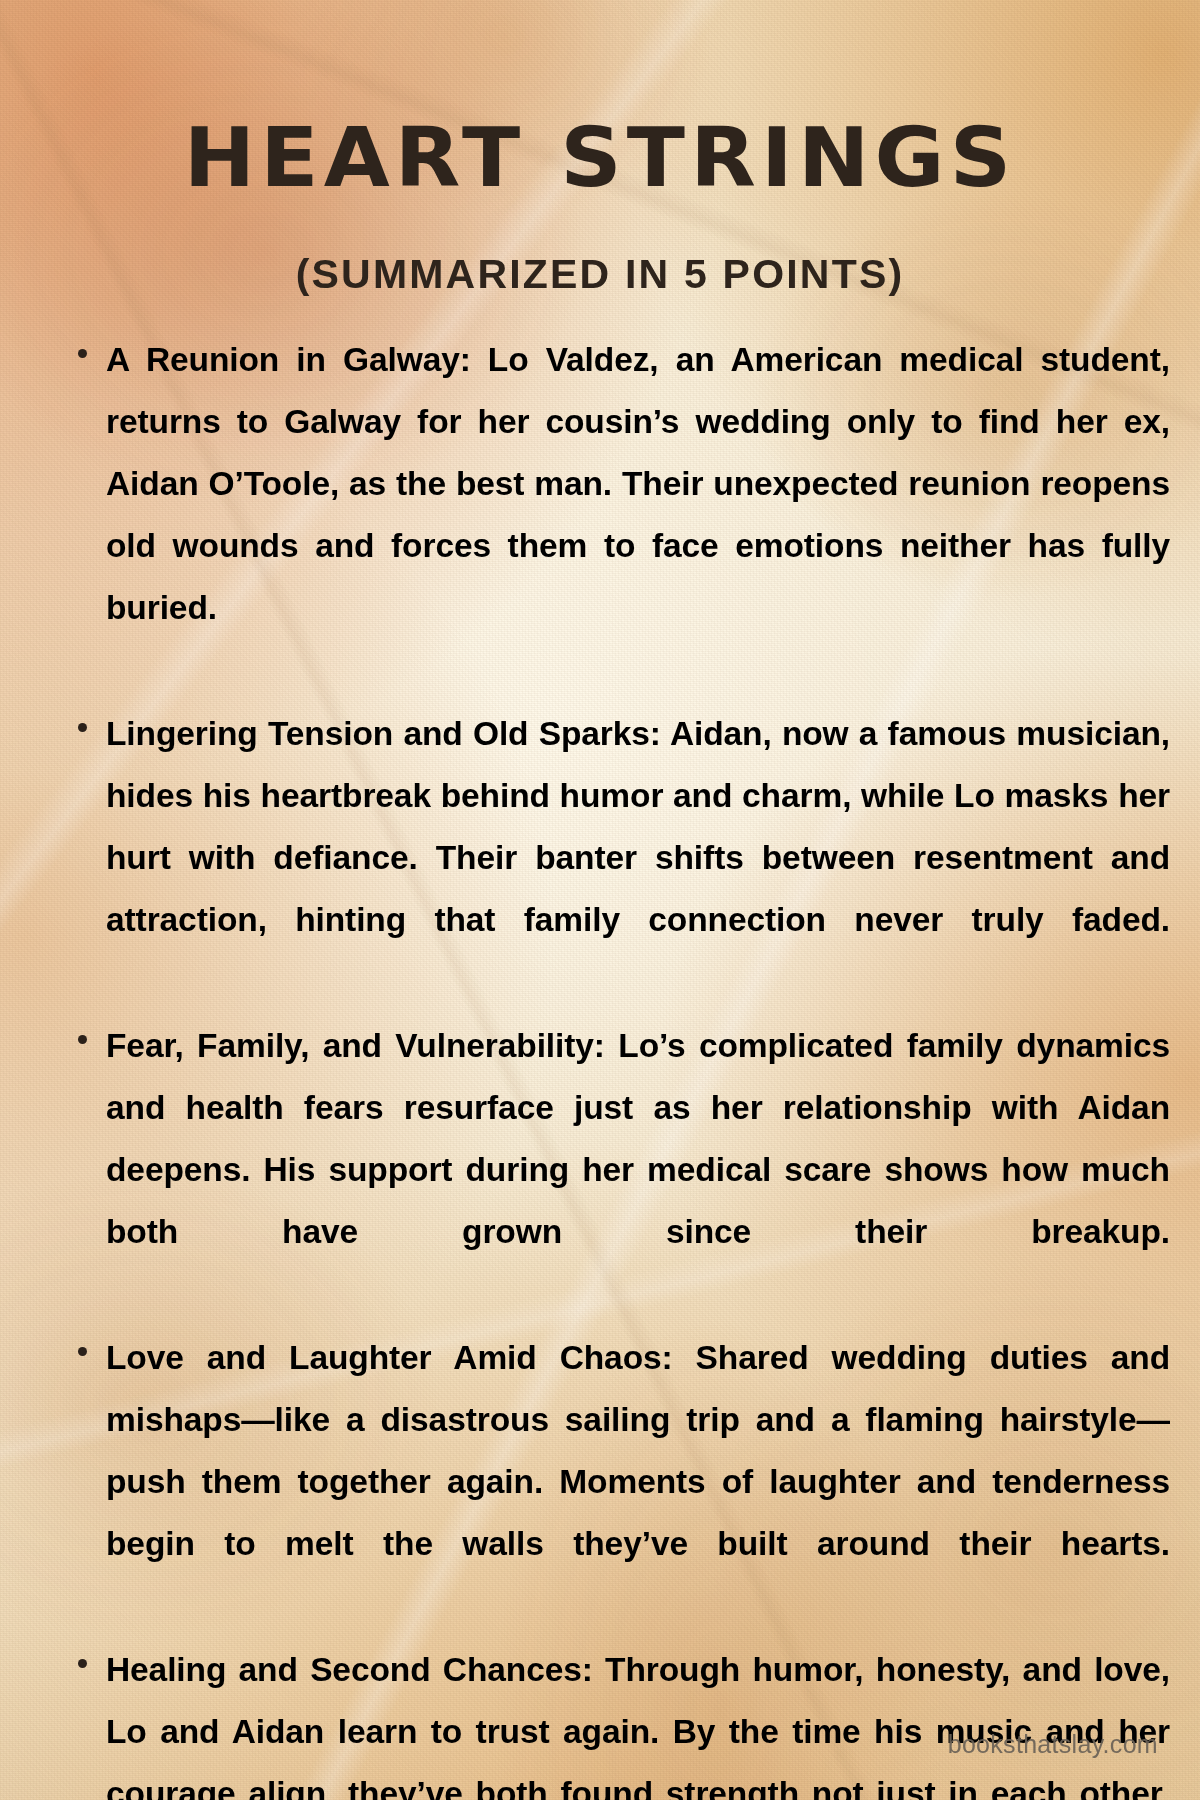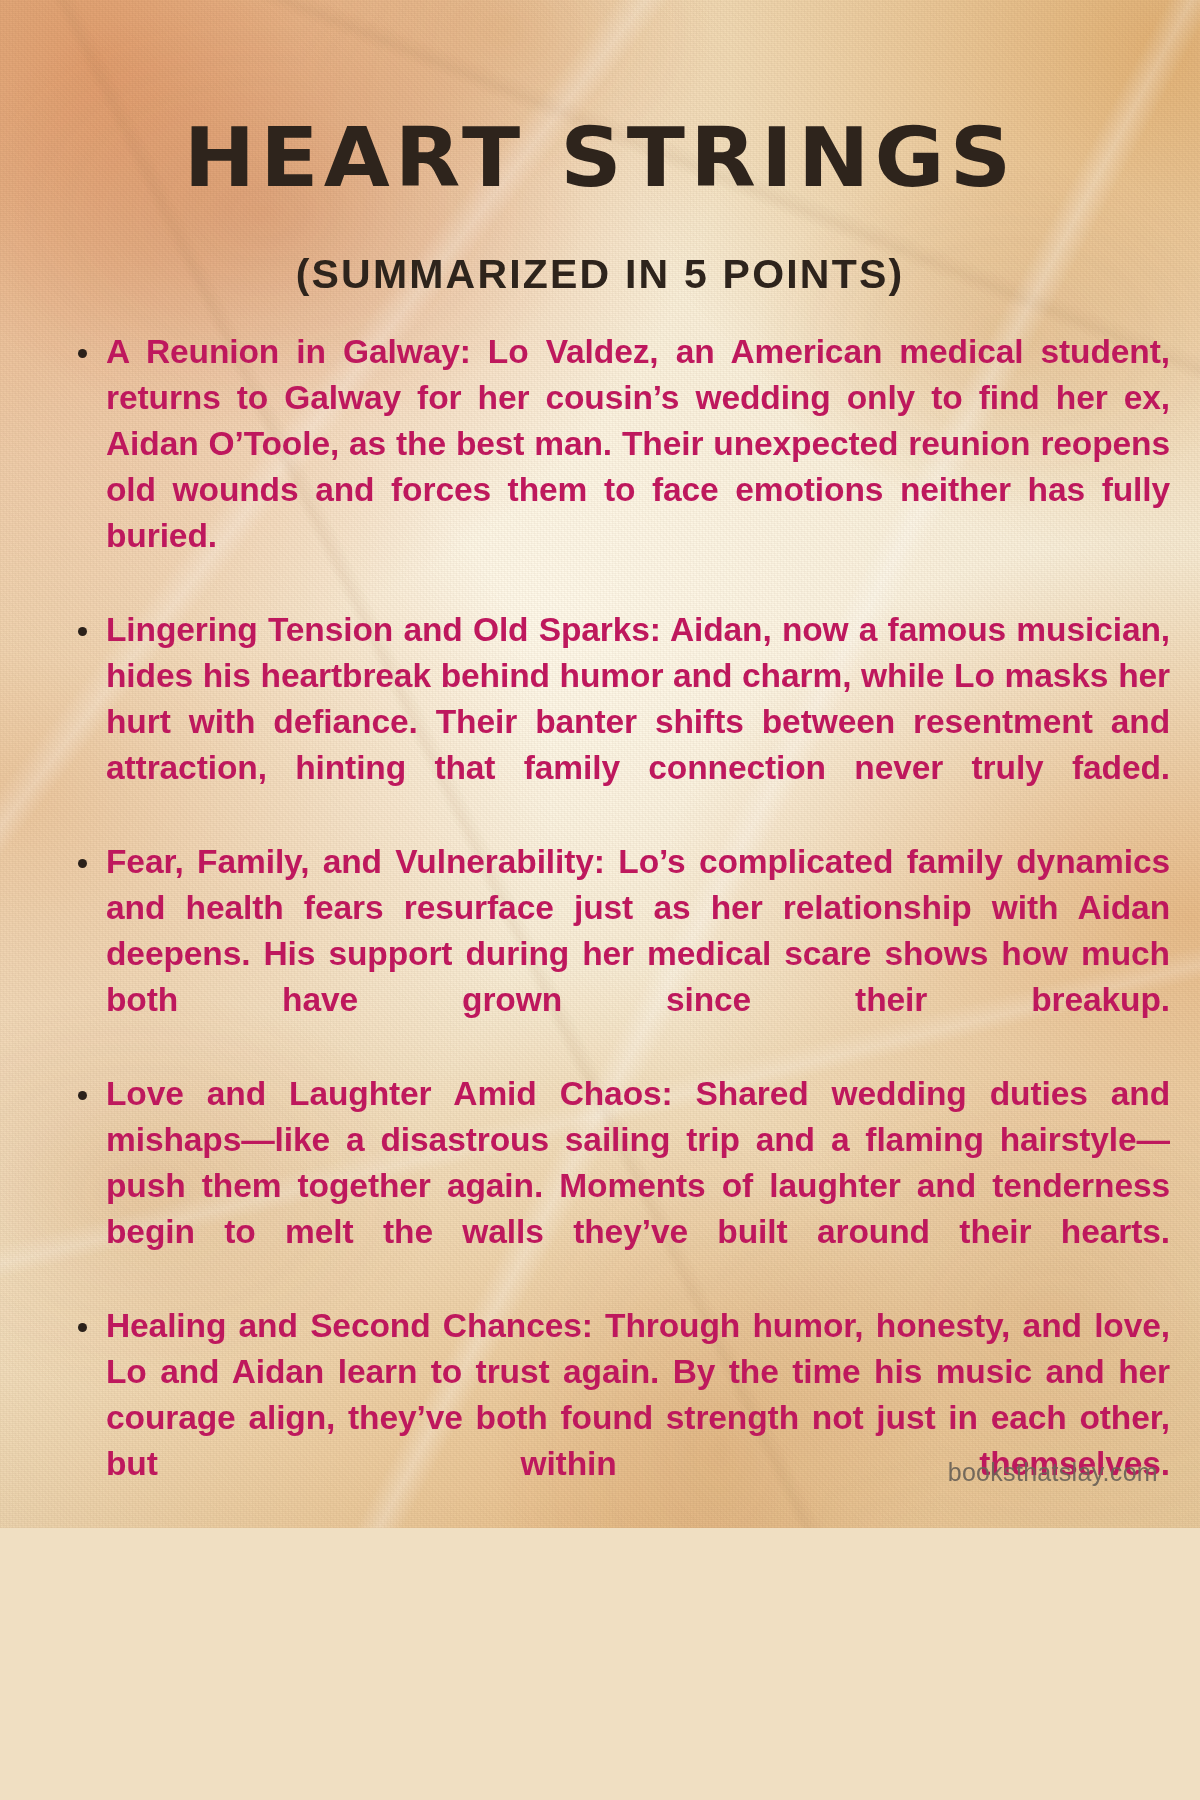--- a/index.html
+++ b/index.html
@@ -11,21 +11,21 @@
     height: 1800px;
     overflow: hidden;
     font-family: "Liberation Sans", sans-serif;
     background: #f0dfc2;
   }
 
   
   #poster {
     position: relative;
     width: 1200px;
-    height: 1528px;
+    height: 1800px;
     overflow: hidden;
     background-color: #f2e3c7;
   }
 
   
   .wash {
     position: absolute;
     inset: 0;
     pointer-events: none;
   }
@@ -104,25 +104,25 @@
     text-transform: uppercase;
   }
 
   ul.points {
     list-style: none;
     margin: 34px 0 0 0;
     padding: 0 30px 0 72px;
   }
   ul.points > li {
     position: relative;
-    color: #be185d;
+    color: #000000;
     font-family: "Liberation Sans", sans-serif;
     font-weight: bold;
     font-size: 33.5px;
-    line-height: 46px;
+    line-height: 62px;
     text-align: justify;
     text-justify: inter-word;
     padding-left: 34px;
     margin-bottom: 2px;
     letter-spacing: -0.1px;
     word-spacing: 0.5px;
   }
   ul.points > li::before {
     content: "";
     position: absolute;

